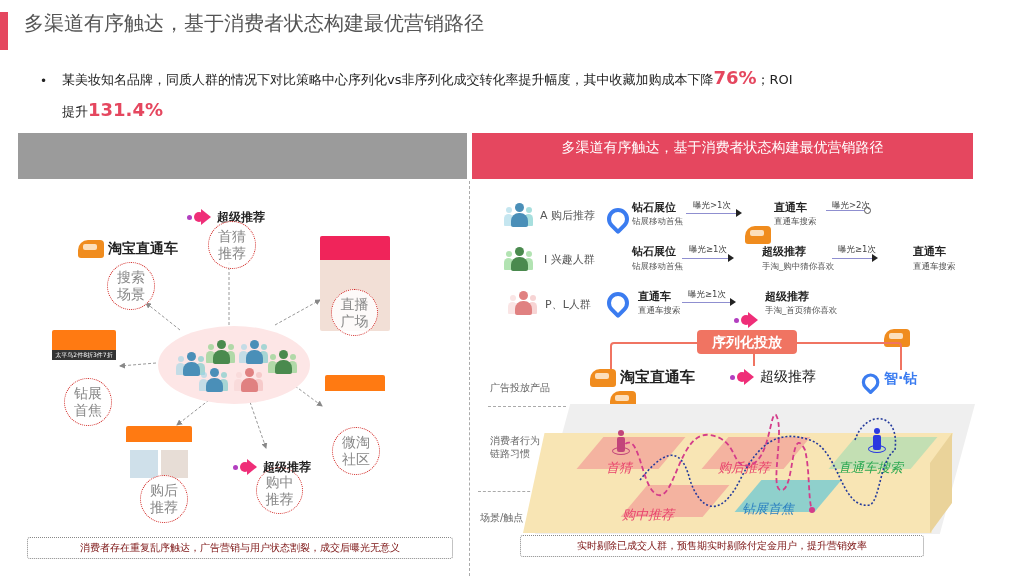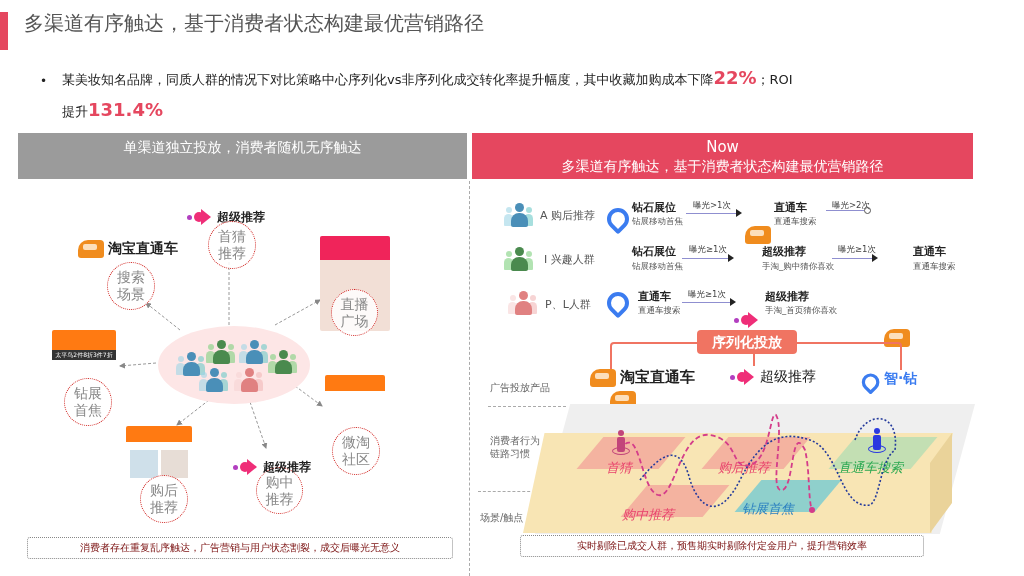--- a/index.html
+++ b/index.html
@@ -82,31 +82,29 @@
 </head>
 <body>
 
 <div class="abs title-bar"></div>
 <div class="abs title">
   <span class="sub">多渠道有序触达，基于消费者状态构建最优营销路径</span>
 </div>
 
 <div class="abs bullet-dot">•</div>
 <div class="abs bullet-line1">
-  <span>某美妆知名品牌，同质人群的情况下对比策略中心序列化vs非序列化成交转化率提升幅度，其中收藏加购成本下降</span><span class="hl">22%</span><span>；ROI</span>
+  <span>某美妆知名品牌，同质人群的情况下对比策略中心序列化vs非序列化成交转化率提升幅度，其中收藏加购成本下降</span><span class="hl">76%</span><span>；ROI</span>
 </div>
 <div class="abs bullet-line2">
   <span>提升</span><span class="hl">131.4%</span>
 </div>
 
 <div class="abs hdr hdr-before">
-  <div>单渠道独立投放，消费者随机无序触达</div>
 </div>
 <div class="abs hdr hdr-now">
-  <div class="h1">Now</div>
   <div>多渠道有序触达，基于消费者状态构建最优营销路径</div>
 </div>
 <div class="abs divider-v"></div>
 
 <svg class="abs" style="left:0;top:180px" width="470" height="360">
   <defs>
     <marker id="ah" markerWidth="6" markerHeight="6" refX="5" refY="3" orient="auto">
       <path d="M0,0 L6,3 L0,6 z" fill="#888"></path>
     </marker>
   </defs>

